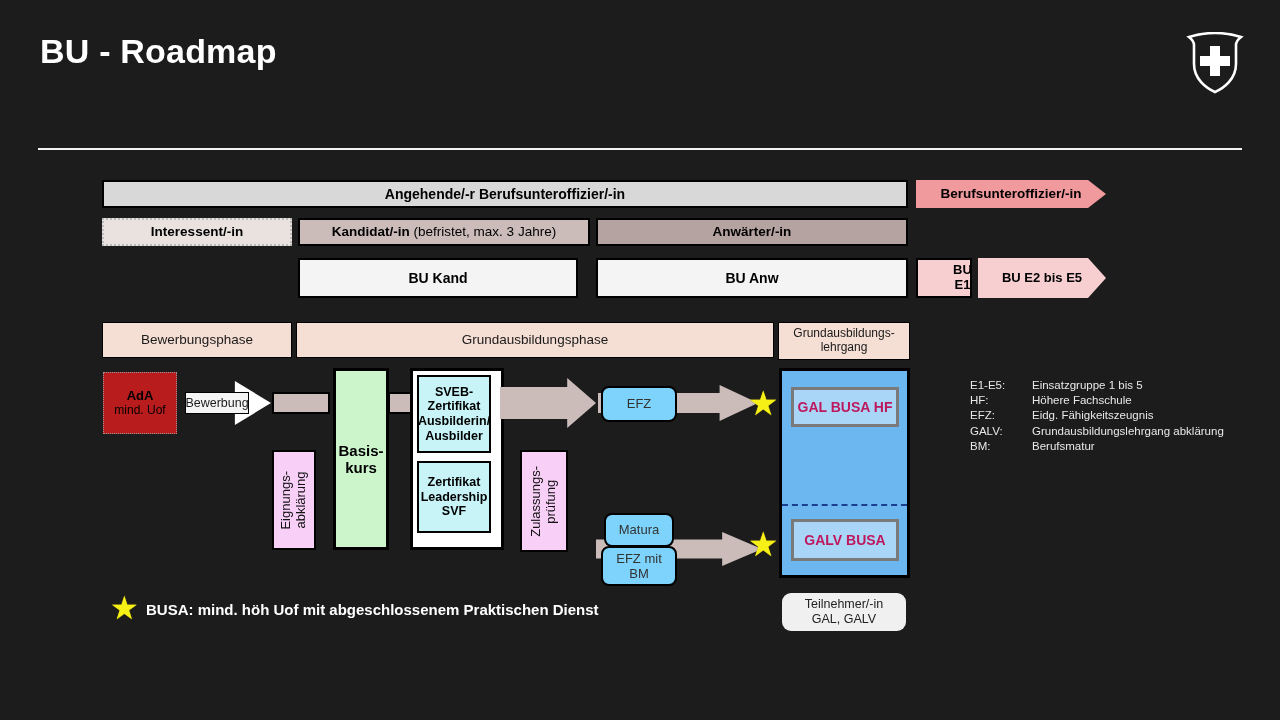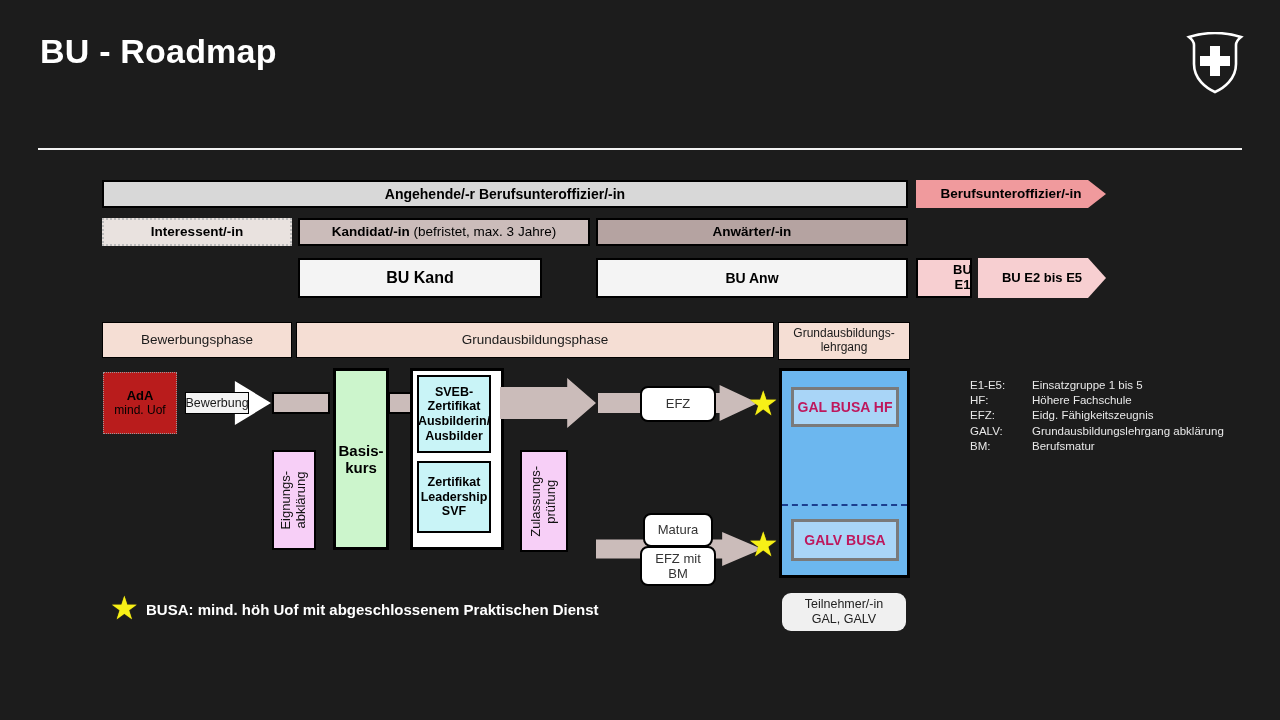--- a/index.html
+++ b/index.html
@@ -43,21 +43,21 @@
     clip-path: polygon(0 0, calc(100% - 18px) 0, 100% 50%, calc(100% - 18px) 100%, 0 100%);
     filter: drop-shadow(1px 0 0 #000) drop-shadow(-1px 0 0 #000) drop-shadow(0 1px 0 #000) drop-shadow(0 -1px 0 #000);
   }
 
   
   #interessent { left:102px; top:218px; width:190px; height:28px; background:#e9e2df; border:2px dotted #bbb; font-size:13.5px; font-weight:bold; }
   #kandidat { left:298px; top:218px; width:292px; height:28px; background:#cbbcba; font-size:13.5px; }
   #anwaerter { left:596px; top:218px; width:312px; height:28px; background:#b5a3a1; font-size:13.5px; font-weight:bold; }
 
   
-  #bukand { left:298px; top:258px; width:244px; height:40px; background:#f4f4f4; font-size:16px; font-weight:bold; }
+  #bukand { left:298px; top:258px; width:280px; height:40px; background:#f4f4f4; font-size:14px; font-weight:bold; }
   #buanw  { left:596px; top:258px; width:312px; height:40px; background:#f4f4f4; font-size:14px; font-weight:bold; }
   #bue1   { left:916px; top:258px; width:56px;  height:40px; background:#f7cfd1; font-size:13px; font-weight:bold;padding-left:37px; }
   #bue2 {
     left:978px; top:258px; width:128px; height:40px;
     background:#f7cfd1; font-size:13px; font-weight:bold; border:none;
     clip-path: polygon(0 0, calc(100% - 18px) 0, 100% 50%, calc(100% - 18px) 100%, 0 100%);
     filter: drop-shadow(1.5px 0 0 #000) drop-shadow(-1.5px 0 0 #000) drop-shadow(0 1.5px 0 #000) drop-shadow(0 -1.5px 0 #000);
   }
 
   
@@ -121,23 +121,23 @@
   .cert {
     position:absolute; left:4px; width:74px; background:#c9f4f7; border:2px solid #000;
     display:flex; align-items:center; justify-content:center; text-align:center;
     font-size:12.5px; font-weight:bold; color:#000; line-height:1.18;
   }
   #cert1 { top:4px; height:78px; }
   #cert2 { top:90px; height:72px; }
 
   
   .rbox {
-    position:absolute; background:#ffffff; border:2px solid #000;
+    position:absolute; background:#7dd3fc; border:2px solid #000;
     border-radius:8px; display:flex; align-items:center; justify-content:center;
-    text-align:center; font-size:13px; color:#333; line-height:1.18;margin-left:39px;
+    text-align:center; font-size:13px; color:#333; line-height:1.18;
   }
   #efz    { left:601px; top:386px; width:76px; height:36px; }
   #matura { left:604px; top:513px; width:70px; height:34px; }
   #efzbm  { left:601px; top:546px; width:76px; height:40px; }
 
   
   .star { position:absolute; color:#f7f017; font-size:34px; line-height:1; text-shadow:0 0 1px #a89c00; }
   #star1 { left:748px; top:386px; }
   #star2 { left:748px; top:527px; }
   #star3 { left:110px; top:592px; font-size:32px; }

